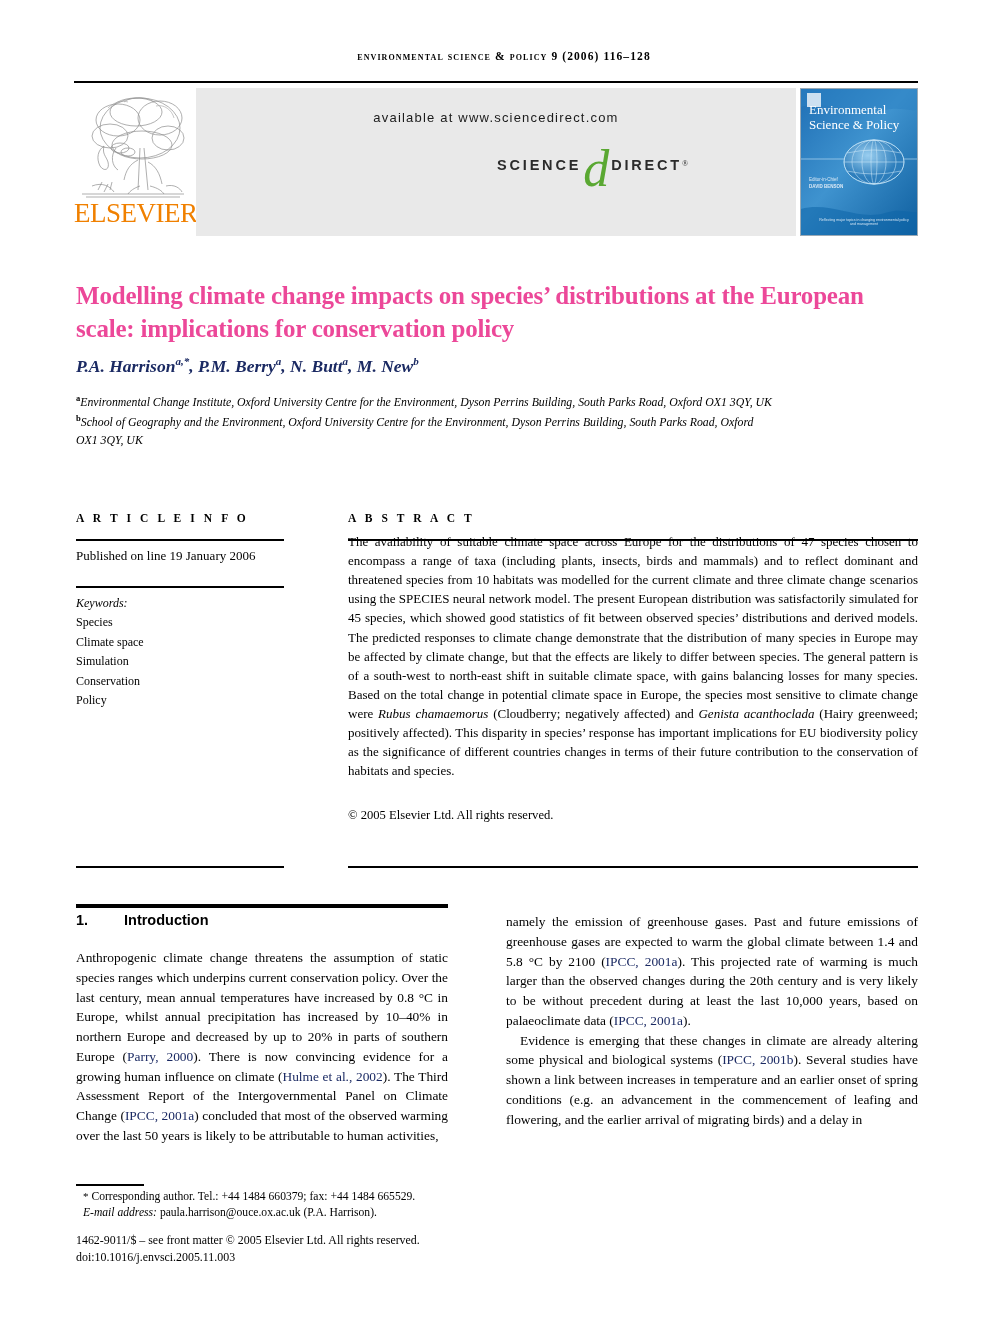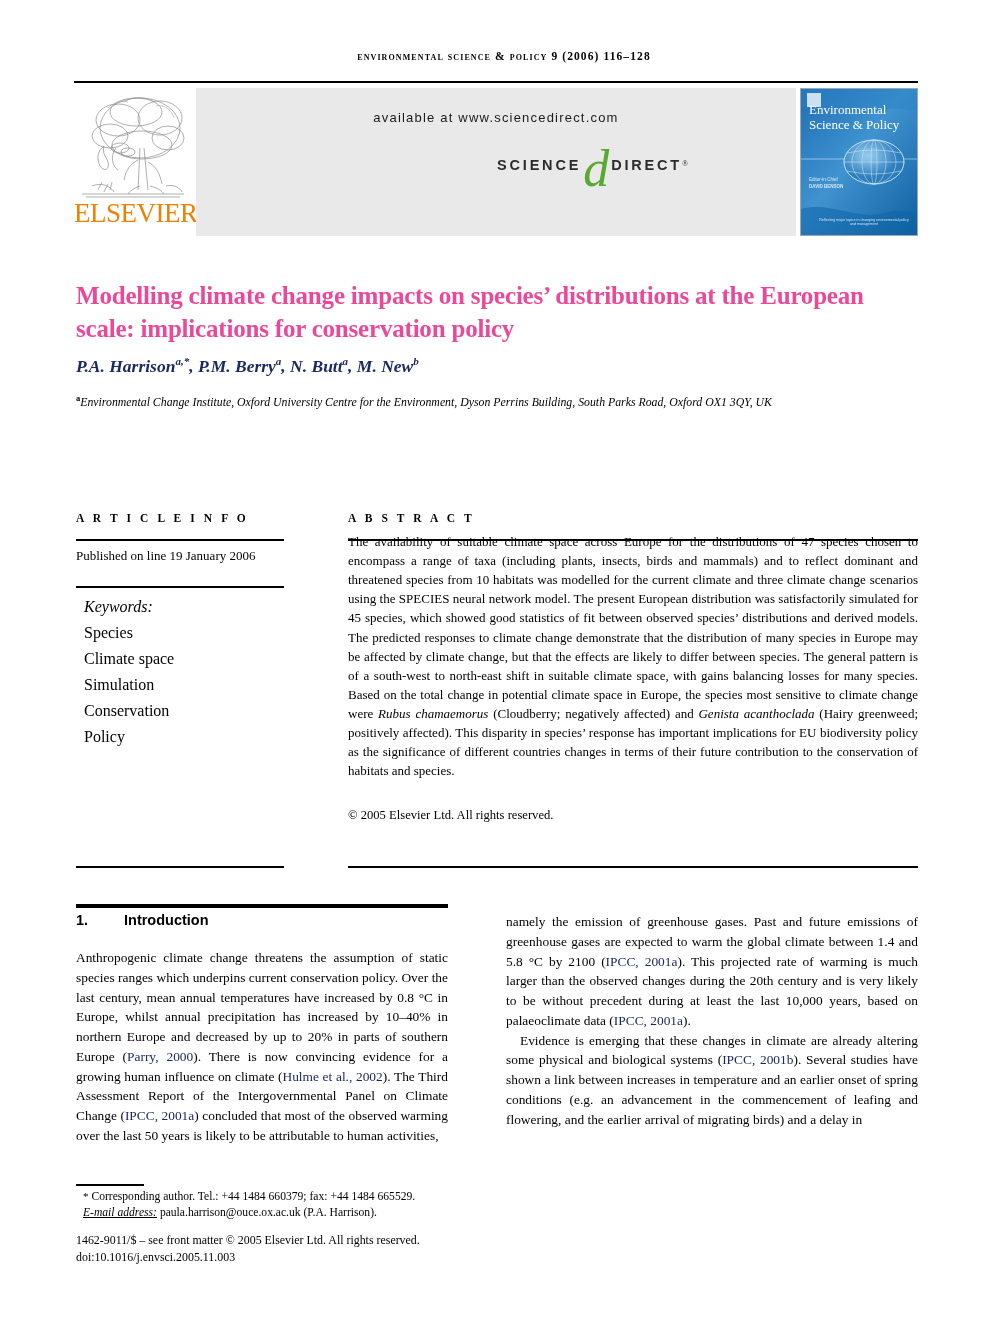--- a/index.html
+++ b/index.html
@@ -185,23 +185,23 @@
   .hr-bot-right {
     position: absolute; left: 348px; top: 866px; width: 570px; height: 2px; background: #000;
   }
 
   .pubdate {
     position: absolute; left: 76px; top: 548px; width: 230px;
     font-family: "Liberation Serif", serif;
     font-size: 13px;
   }
   .kwblock {
-    position: absolute; left: 84px; top: 594px; width: 230px;
-    font-family: "Liberation Serif", serif;
-    font-size: 16px;
+    position: absolute; left: 76px; top: 594px; width: 230px;
+    font-family: "Liberation Serif", serif;
+    font-size: 12px;
     line-height: 1.62;
   }
   .kwblock .kwlabel { font-style: italic; }
 
   .abstract {
     position: absolute; left: 348px; top: 532px; width: 570px;
     font-family: "Liberation Serif", serif;
     font-size: 13px;
     line-height: 1.47;
     text-align: justify;
@@ -253,21 +253,21 @@
     position: absolute; left: 76px; top: 1184px; width: 68px; height: 1.5px; background: #000;
   }
   .footnote {
     position: absolute; left: 76px; top: 1189px; width: 420px;
     font-family: "Liberation Serif", serif;
     font-size: 11.6px;
     line-height: 1.42;
   }
   .footnote .star { font-size: 11px; }
   .footnote .fn-indent { display: block; padding-left: 14px; text-indent: -7px; }
-  .footnote i { font-style: italic; text-decoration: underline; }
+  .footnote i { font-style: italic; }
   .issn {
     position: absolute; left: 76px; top: 1232px; width: 480px;
     font-family: "Liberation Serif", serif;
     font-size: 11.9px;
     line-height: 1.42;
   }
 </style>
 </head>
 <body>
 
@@ -365,20 +365,21 @@
 
   <div class="authors">
     <span>P.A. Harrison</span><span class="sup">a,*</span>,
     <span>P.M. Berry</span><span class="sup">a</span>,
     <span>N. Butt</span><span class="sup">a</span>,
     <span>M. New</span><span class="sup">b</span>
   </div>
 
   <div class="affil">
     <div><span class="sup">a</span><span>Environmental Change Institute, Oxford University Centre for the Environment, Dyson Perrins Building, South Parks Road, Oxford OX1 3QY, UK</span></div>
+    <div><span class="sup">b</span><span>School of Geography and the Environment, Oxford University Centre for the Environment, Dyson Perrins Building, South Parks Road, Oxford OX1 3QY, UK</span></div>
   </div>
 
   <div class="col-left">
     <div class="sechead">A R T I C L E   I N F O</div>
   </div>
   <div class="col-right">
     <div class="sechead">A B S T R A C T</div>
   </div>
 
   <div class="hr-thin-left"></div>

